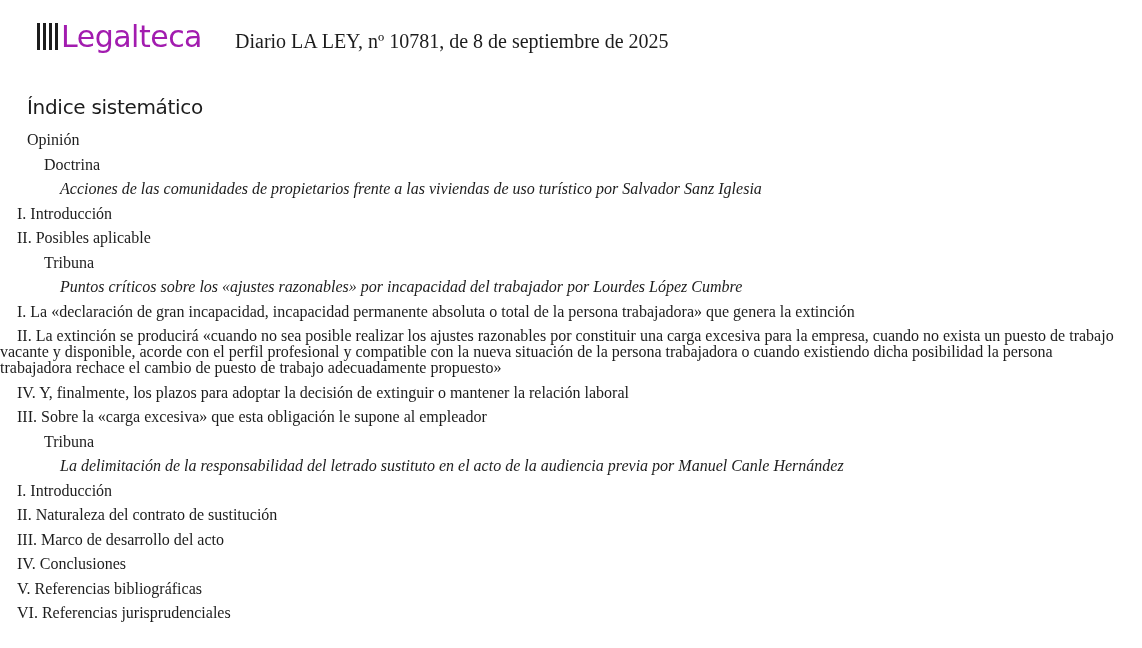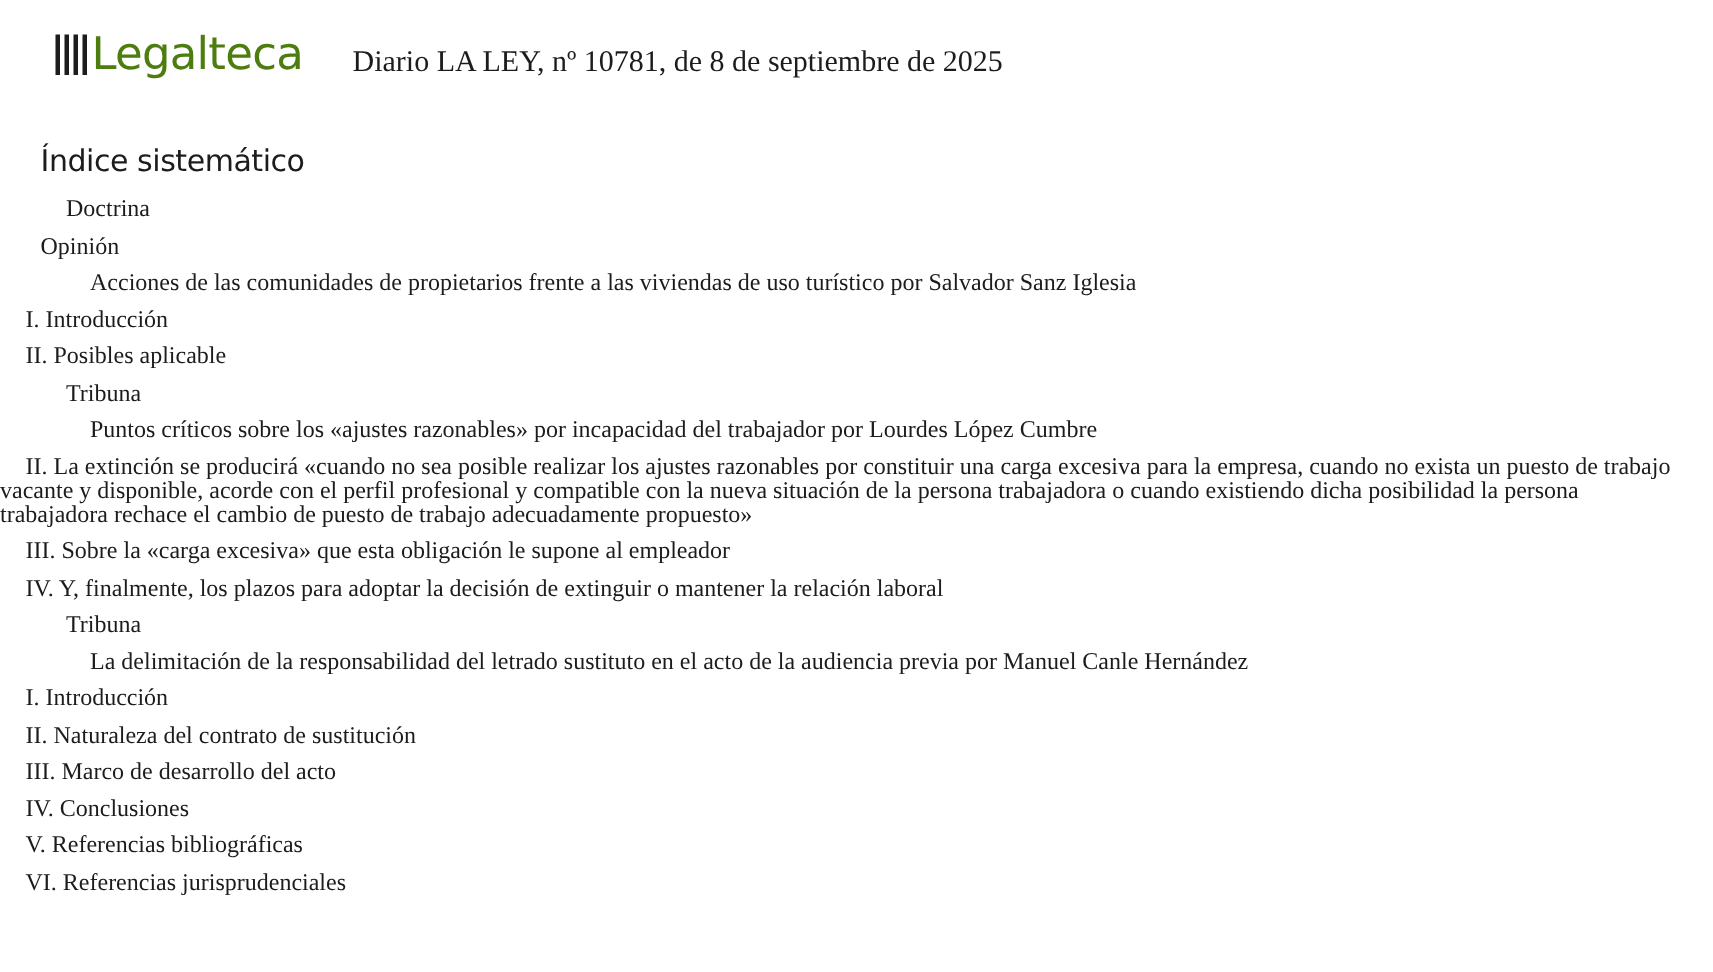--- a/index.html
+++ b/index.html
@@ -39,21 +39,21 @@
     width: 3px;
     height: 27px;
     background: #1c1c1c;
   }
   .logo-text {
     font-family: "DejaVu Sans", sans-serif;
     font-size: 30px;
     font-weight: 500;
     letter-spacing: -0.5px;
     line-height: 1;
-    color: #4d7c0f;
+    color: #a21caf;
   }
   .issue-title {
     margin-left: 33px;
     margin-bottom: 1px;
     font-family: "Liberation Serif", serif;
     font-weight: normal;
     font-size: 20px;
     line-height: 1;
     white-space: nowrap;
   }
@@ -72,21 +72,21 @@
   .index {
     padding-right: 14px;
     font-size: 16px;
     line-height: 1.0;
   }
   .index .entry {
     margin-bottom: 8.5px;
   }
   .lvl0 { margin-left: 27px; }
   .lvl1 { margin-left: 44px; }
-  .lvl2 { margin-left: 60px; }
+  .lvl2 { margin-left: 60px; font-style: italic; }
   .lvl3 { text-indent: 17px; }
 </style>
 </head>
 <body>
 
 <div class="header">
   <div class="logo">
     <span class="logo-bars">
       <i></i>
         <i></i>
@@ -94,30 +94,31 @@
         <i></i>
     </span>
     <span class="logo-text">Legalteca</span>
   </div>
   <div class="issue-title">Diario LA LEY, nº 10781, de 8 de septiembre de 2025</div>
 </div>
 
 <h1 class="page-title">Índice sistemático</h1>
 
 <div class="index">
+  <div class="entry lvl0">Opinión</div>
   <div class="entry lvl1">Doctrina</div>
-  <div class="entry lvl0">Opinión</div>
   <div class="entry lvl2">Acciones de las comunidades de propietarios frente a las viviendas de uso turístico por Salvador Sanz Iglesia</div>
   <div class="entry lvl3">I. Introducción</div>
   <div class="entry lvl3">II. Posibles aplicable</div>
   <div class="entry lvl1">Tribuna</div>
   <div class="entry lvl2">Puntos críticos sobre los «ajustes razonables» por incapacidad del trabajador por Lourdes López Cumbre</div>
+  <div class="entry lvl3">I. La «declaración de gran incapacidad, incapacidad permanente absoluta o total de la persona trabajadora» que genera la extinción</div>
   <div class="entry lvl3">II. La extinción se producirá «cuando no sea posible realizar los ajustes razonables por constituir una carga excesiva para la empresa, cuando no exista un puesto de trabajo vacante y disponible, acorde con el perfil profesional y compatible con la nueva situación de la persona trabajadora o cuando existiendo dicha posibilidad la persona trabajadora rechace el cambio de puesto de trabajo adecuadamente propuesto»</div>
+  <div class="entry lvl3">IV. Y, finalmente, los plazos para adoptar la decisión de extinguir o mantener la relación laboral</div>
   <div class="entry lvl3">III. Sobre la «carga excesiva» que esta obligación le supone al empleador</div>
-  <div class="entry lvl3">IV. Y, finalmente, los plazos para adoptar la decisión de extinguir o mantener la relación laboral</div>
   <div class="entry lvl1">Tribuna</div>
   <div class="entry lvl2">La delimitación de la responsabilidad del letrado sustituto en el acto de la audiencia previa por Manuel Canle Hernández</div>
   <div class="entry lvl3">I. Introducción</div>
   <div class="entry lvl3">II. Naturaleza del contrato de sustitución</div>
   <div class="entry lvl3">III. Marco de desarrollo del acto</div>
   <div class="entry lvl3">IV. Conclusiones</div>
   <div class="entry lvl3">V. Referencias bibliográficas</div>
   <div class="entry lvl3">VI. Referencias jurisprudenciales</div>
 </div>
 

